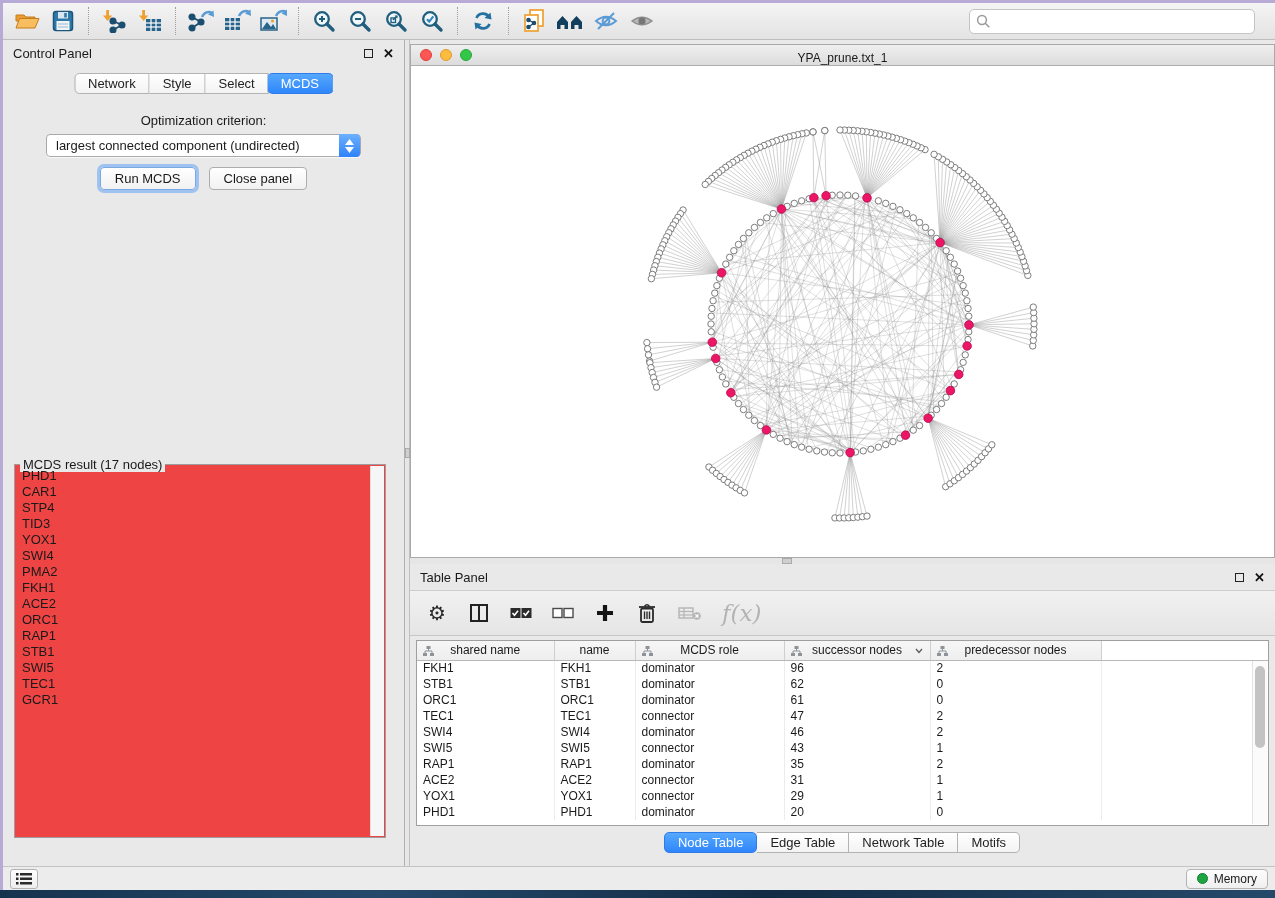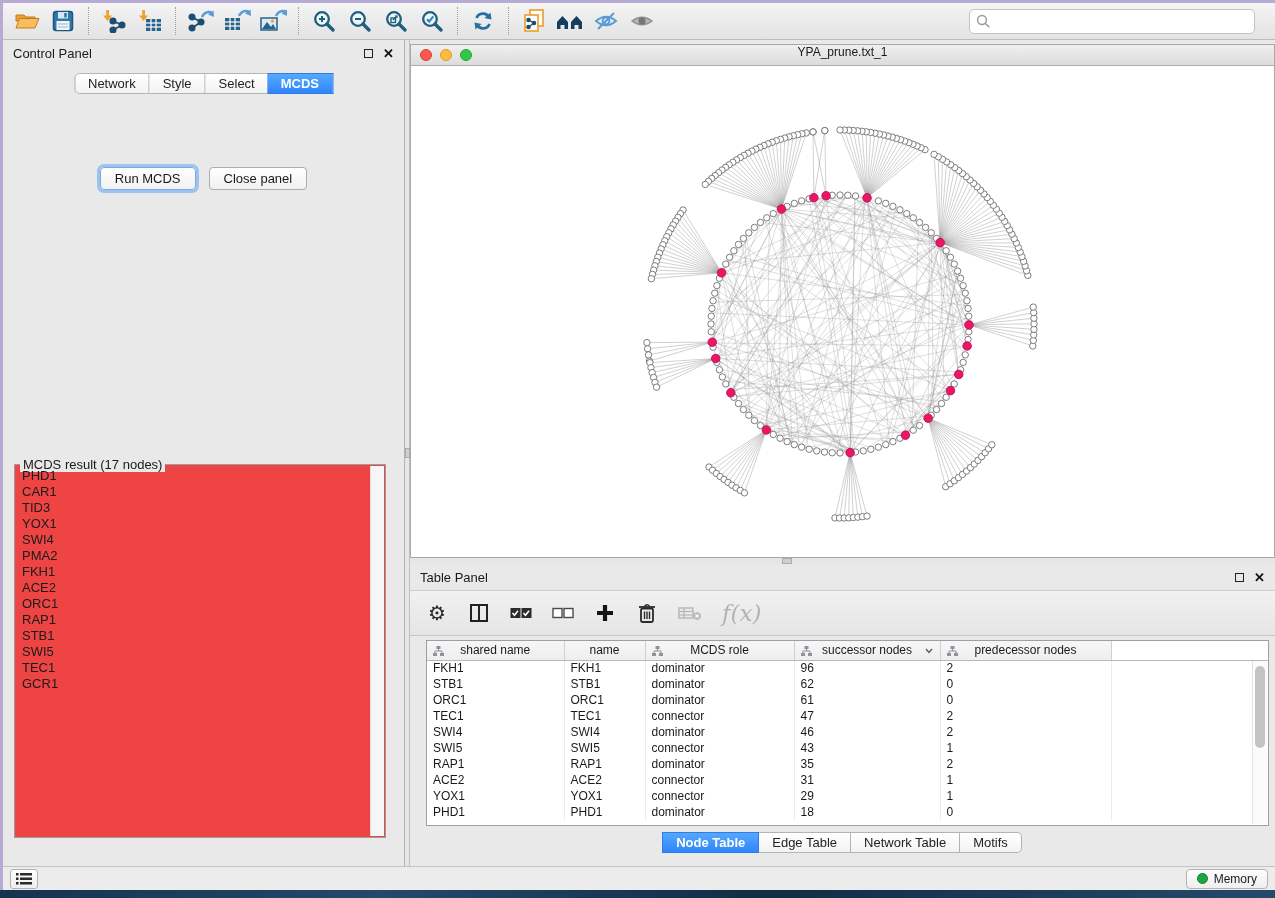--- a/index.html
+++ b/index.html
@@ -28,21 +28,21 @@
   .panel-titlebar .spacer { flex:1; }
   .float-box { width:9px; height:9px; border:1.5px solid #222; margin-right:10px; display:inline-block; }
   .close-x { font-weight:bold; font-size:13px; color:#111; line-height:1; }
 
   
   .seg-bar { display:flex; }
   .seg { background:linear-gradient(#ffffff,#f3f3f3); border:1px solid #b3b3b3; border-left:none;
          padding:2px 13px 3px; font-size:13px; color:#222; height:21px; }
   .seg:first-child { border-left:1px solid #b3b3b3; border-radius:5px 0 0 5px; }
   .seg:last-child { border-radius:0 5px 5px 0; }
-  .seg.active { background:linear-gradient(#56a8fd,#2f86fb); border-color:#2f7ce8; color:#fff; border-radius:0; margin-left:-1px;font-weight:bold; }
+  .seg.active { background:linear-gradient(#56a8fd,#2f86fb); border-color:#2f7ce8; color:#fff; border-radius:5px; margin-left:-1px; }
 
   
   .control-panel { position:absolute; top:40px; left:3px; width:402px; bottom:32px;
                    background:#e9e9e9; border-right:1px solid #b2b2b2; }
   .cp-tabs { position:absolute; top:33px; left:50%; transform:translateX(-50%); }
   .opt-label { position:absolute; top:73px; width:100%; text-align:center; font-size:13px; }
   .opt-select { position:absolute; top:94px; left:43px; width:315px; height:23px; background:#fff;
                 border:1px solid #a9a9a9; border-radius:4px; font-size:13px; line-height:21px;
                 padding-left:9px; box-shadow:0 1px 0 rgba(255,255,255,.7); }
   .opt-stepper { position:absolute; right:0; top:-1px; width:21px; height:23px; border-radius:0 4px 4px 0;
@@ -63,38 +63,38 @@
   
   .v-splitter { position:absolute; left:405px; top:40px; bottom:32px; width:5px; background:#e6e6e6; border-right:1px solid #c0c0c0; }
   .v-splitter .handle { position:absolute; top:408px; left:0; width:5px; height:10px; background:#cfcfcf; border:1px solid #aaa; }
   .h-splitter { position:absolute; left:0; right:0; top:518px; height:6px; background:#e6e6e6; }
   .h-splitter .handle { position:absolute; left:372px; top:0; width:10px; height:6px; background:#cfcfcf; border:1px solid #aaa; }
 
   
   .right-area { position:absolute; left:410px; top:40px; right:0; bottom:32px; background:#e9e9e9; }
   .network-frame { position:absolute; top:4px; left:0; right:0; height:514px; border:1px solid #a9a9a9; background:#fff; }
   .frame-titlebar { height:21px; background:linear-gradient(#efefef,#dcdcdc); border-bottom:1px solid #aeaeae;
-                    display:flex; align-items:flex-start; justify-content:center; font-size:12px; position:relative; }
+                    display:flex; align-items:flex-end; justify-content:center; font-size:12px; position:relative; }
   .lights { position:absolute; left:9px; top:4px; display:flex; gap:8px; }
   .light { width:12px; height:12px; border-radius:50%; }
   .light.red { background:#fc5753; border:1px solid #df3e3a; }
   .light.yellow { background:#fdbc40; border:1px solid #de9c2b; }
   .light.green { background:#33c748; border:1px solid #27a53a; }
   .frame-canvas { position:absolute; top:21px; bottom:0; left:0; right:0; background:#fff; }
   .frame-canvas svg { display:block; }
 
   
   .table-panel { position:absolute; top:524px; left:0; right:0; bottom:0; background:#e9e9e9; }
   .table-toolbar { position:absolute; top:26px; left:0; right:0; height:46px;
                    background:linear-gradient(#f1f1f1,#e5e5e5); border-top:1px solid #cdcdcd; border-bottom:1px solid #c6c6c6;
                    display:flex; align-items:center; padding-left:16px; gap:20px; }
   .tt-btn { display:flex; align-items:center; justify-content:center; min-width:22px; height:26px; }
   .gear-glyph { font-size:20px; color:#2b2b2b; line-height:1; }
   .fx-glyph { font-family:"DejaVu Serif", serif; font-style:italic; font-size:23px; color:#b3b3b3; }
-  .table-wrap { position:absolute; top:76px; left:16px; right:6px; height:186px; background:#fff; border:1px solid #9f9f9f; }
+  .table-wrap { position:absolute; top:76px; left:6px; right:6px; height:186px; background:#fff; border:1px solid #9f9f9f; }
   table.node-table { border-collapse:collapse; table-layout:fixed; width:100%; }
   table.node-table col.c0 { width:137px; } table.node-table col.c1 { width:81px; }
   table.node-table col.c2 { width:149px; } table.node-table col.c3 { width:146px; }
   table.node-table col.c4 { width:171px; } table.node-table col.cf { width:auto; }
   .node-table th { height:19px; background:linear-gradient(#f6f6f6,#eeeeee); border-right:1px solid #cfcfcf;
                    border-bottom:1px solid #b8b8b8; font-weight:normal; font-size:12px; position:relative; text-align:center; }
   .node-table th.cf { border-right:none; background:#fff; border-bottom:1px solid #b8b8b8; }
   .th-icon { position:absolute; left:6px; top:5px; }
   .sort-chevron { position:absolute; right:7px; top:7px; }
   .node-table td { height:16px; font-size:12px; padding:0 6px; border-right:1px solid #ececec; white-space:nowrap; overflow:hidden; }
@@ -286,29 +286,42 @@
       <span class="spacer"></span>
       <span class="float-box"></span>
       <span class="close-x">✕</span>
     </div>
     <div class="cp-tabs seg-bar">
       <div class="seg">Network</div>
       <div class="seg">Style</div>
       <div class="seg">Select</div>
       <div class="seg active">MCDS</div>
     </div>
+    <div class="opt-label">Optimization criterion:</div>
+    <div class="opt-select">
+      <span>largest connected component (undirected)</span>
+      <span class="opt-stepper">
+        <svg width="9" height="6" viewBox="0 0 9 6">
+            <polygon points="4.5,0 9,6 0,6" fill="#fff"></polygon>
+          </svg>
+        <svg width="9" height="6" viewBox="0 0 9 6">
+            <polygon points="0,0 9,0 4.5,6" fill="#fff"></polygon>
+          </svg>
+      </span>
+    </div>
     <div class="btn-row">
       <button class="mac-btn focused">Run MCDS</button>
       <button class="mac-btn">Close panel</button>
     </div>
     <div class="mcds-group">
       <div class="mcds-legend">MCDS result (17 nodes)</div>
       <div class="mcds-list">
           <div class="mcds-item">PHD1</div>
           <div class="mcds-item">CAR1</div>
+          <div class="mcds-item">STP4</div>
           <div class="mcds-item">TID3</div>
           <div class="mcds-item">YOX1</div>
           <div class="mcds-item">SWI4</div>
           <div class="mcds-item">PMA2</div>
           <div class="mcds-item">FKH1</div>
           <div class="mcds-item">ACE2</div>
           <div class="mcds-item">ORC1</div>
           <div class="mcds-item">RAP1</div>
           <div class="mcds-item">STB1</div>
           <div class="mcds-item">SWI5</div>
@@ -1158,21 +1171,21 @@
                 <td class="c1">YOX1</td>
                 <td class="c2">connector</td>
                 <td class="c3">29</td>
                 <td class="c4">1</td>
                 <td class="cf"></td>
               </tr>
               <tr>
                 <td class="c0">PHD1</td>
                 <td class="c1">PHD1</td>
                 <td class="c2">dominator</td>
-                <td class="c3">18</td>
+                <td class="c3">20</td>
                 <td class="c4">0</td>
                 <td class="cf"></td>
               </tr>
             </tbody>
         </table>
         <div class="table-vscroll">
           <div class="thumb"></div>
         </div>
       </div>
 

